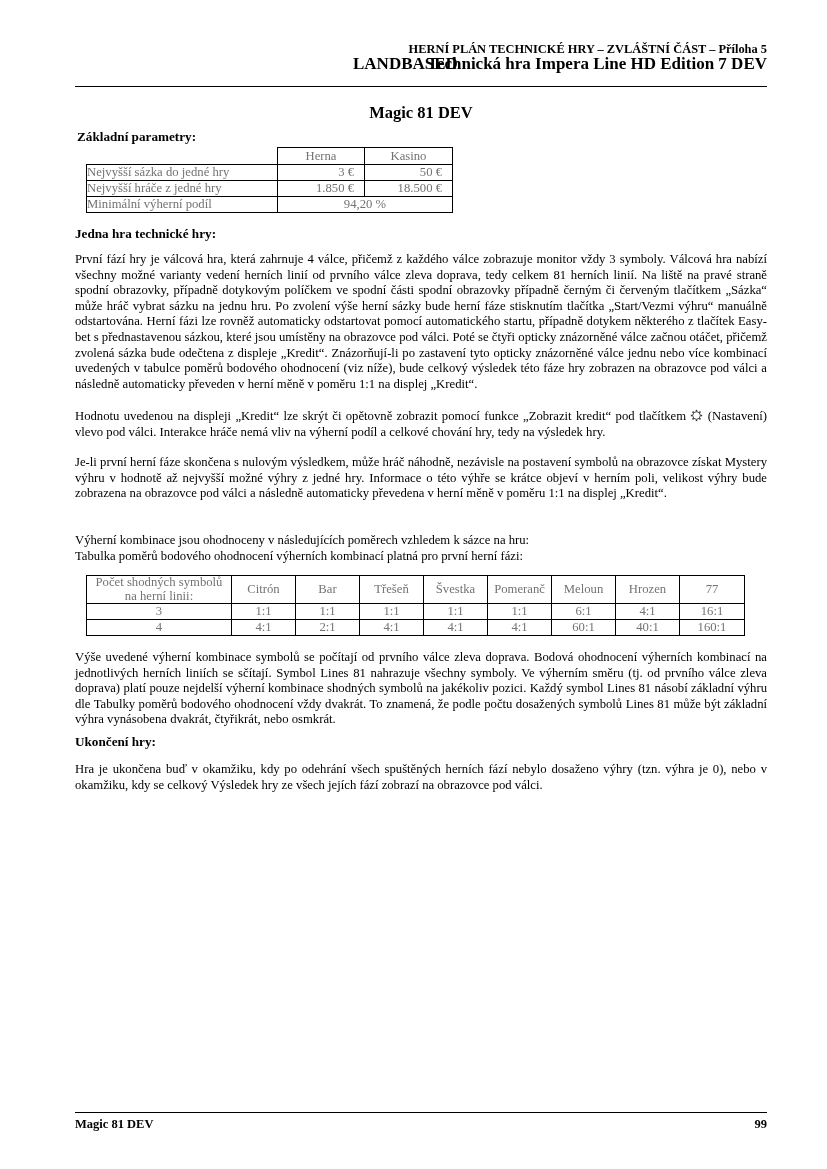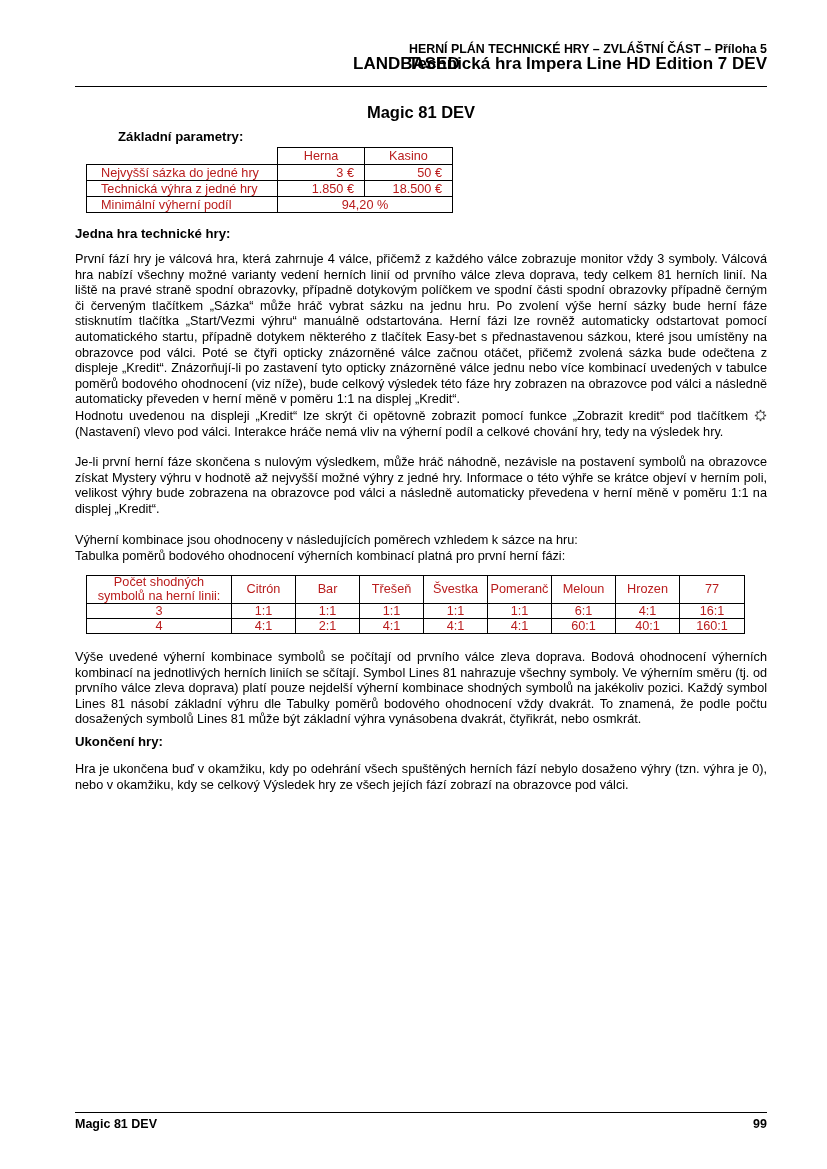--- a/index.html
+++ b/index.html
@@ -4,52 +4,52 @@
 <style>
   html,body { margin:0; padding:0; background:#ffffff; }
   .page {
     position:relative;
     width:827px; height:1169px;
     background:#ffffff;
     font-family:"Liberation Sans","DejaVu Sans",sans-serif;
     color:#000;
     overflow:hidden;
   }
-  .abs { position:absolute; }
+  .abs { position:absolute;font-family:Liberation Serif, serif; }
   .hdr1 { top:42px; left:75px; right:60px; text-align:right;
           font-weight:bold; font-size:12.4px; line-height:14px; }
   .hdr2 { top:57px; left:75px; right:60px; text-align:right;
           font-weight:bold; font-size:17px; line-height:14px; }
   .hdr2 .landbased { position:absolute; left:278px; }
   .top-rule { top:86px; left:75px; right:60px; border-top:1.5px solid #000; }
   .doc-title { top:103px; left:75px; right:60px; text-align:center;
                font-weight:bold; font-size:16.5px; }
   .sec-head { font-weight:bold; font-size:13.2px; }
-  .h-basic   { top:129px; left:77px;margin-left:41px; }
+  .h-basic   { top:129px; left:77px; }
   .h-onegame { top:226px; left:75px; }
   .h-ending  { top:734px; left:75px; }
   .para { left:75px; width:692px; font-size:12.7px; line-height:15.6px;
           text-align:justify; }
   .para.lines { text-align:left; }
   .p1 { top:252px; }
   .p2 { top:409px; }
   .p3 { top:455px; }
   .p4 { top:533px; }
   .p5 { top:650px; }
   .p6 { top:762px; }
   .p7 { top:809px; }
 
   table { border-collapse:collapse; table-layout:fixed;
-          font-size:12.7px; color:#b91c1c; }
+          font-size:12.7px; color:#737373; }
   td, th { border:1px solid #000; font-weight:normal; padding:0;
            overflow:hidden; }
   .t-basic { top:147px; left:86px; width:366px; }
   .t-basic .blank { border:none; }
   .t-basic th { text-align:center; height:16px; }
-  .t-basic .lbl { text-align:left; padding-left:14px; height:15px; }
+  .t-basic .lbl { text-align:left; padding-left:0; height:15px; }
   .t-basic .num { text-align:right; padding-right:10px; }
   .t-basic .merged { text-align:center; }
   .t-payout { top:575px; left:86px; width:658px; }
   .t-payout th { height:27px; line-height:13.5px;
                  padding:0 2px;margin-top:8px; }
   .t-payout td { text-align:center; height:14px; }
 
   .gear { display:inline-block; vertical-align:-2px; }
 
   .footer-rule { top:1112px; left:75px; right:60px; border-top:1px solid #000; }
@@ -84,21 +84,21 @@
       <td class="blank"></td>
       <th>Herna</th>
       <th>Kasino</th>
     </tr>
     <tr>
       <td class="lbl">Nejvyšší sázka do jedné hry</td>
       <td class="num">3 €</td>
       <td class="num">50 €</td>
     </tr>
     <tr>
-      <td class="lbl">Technická výhra z jedné hry</td>
+      <td class="lbl">Nejvyšší hráče z jedné hry</td>
       <td class="num">1.850 €</td>
       <td class="num">18.500 €</td>
     </tr>
     <tr>
       <td class="lbl">Minimální výherní podíl</td>
       <td class="merged" colspan="2">94,20 %</td>
     </tr>
   </tbody>
     </table>
 

